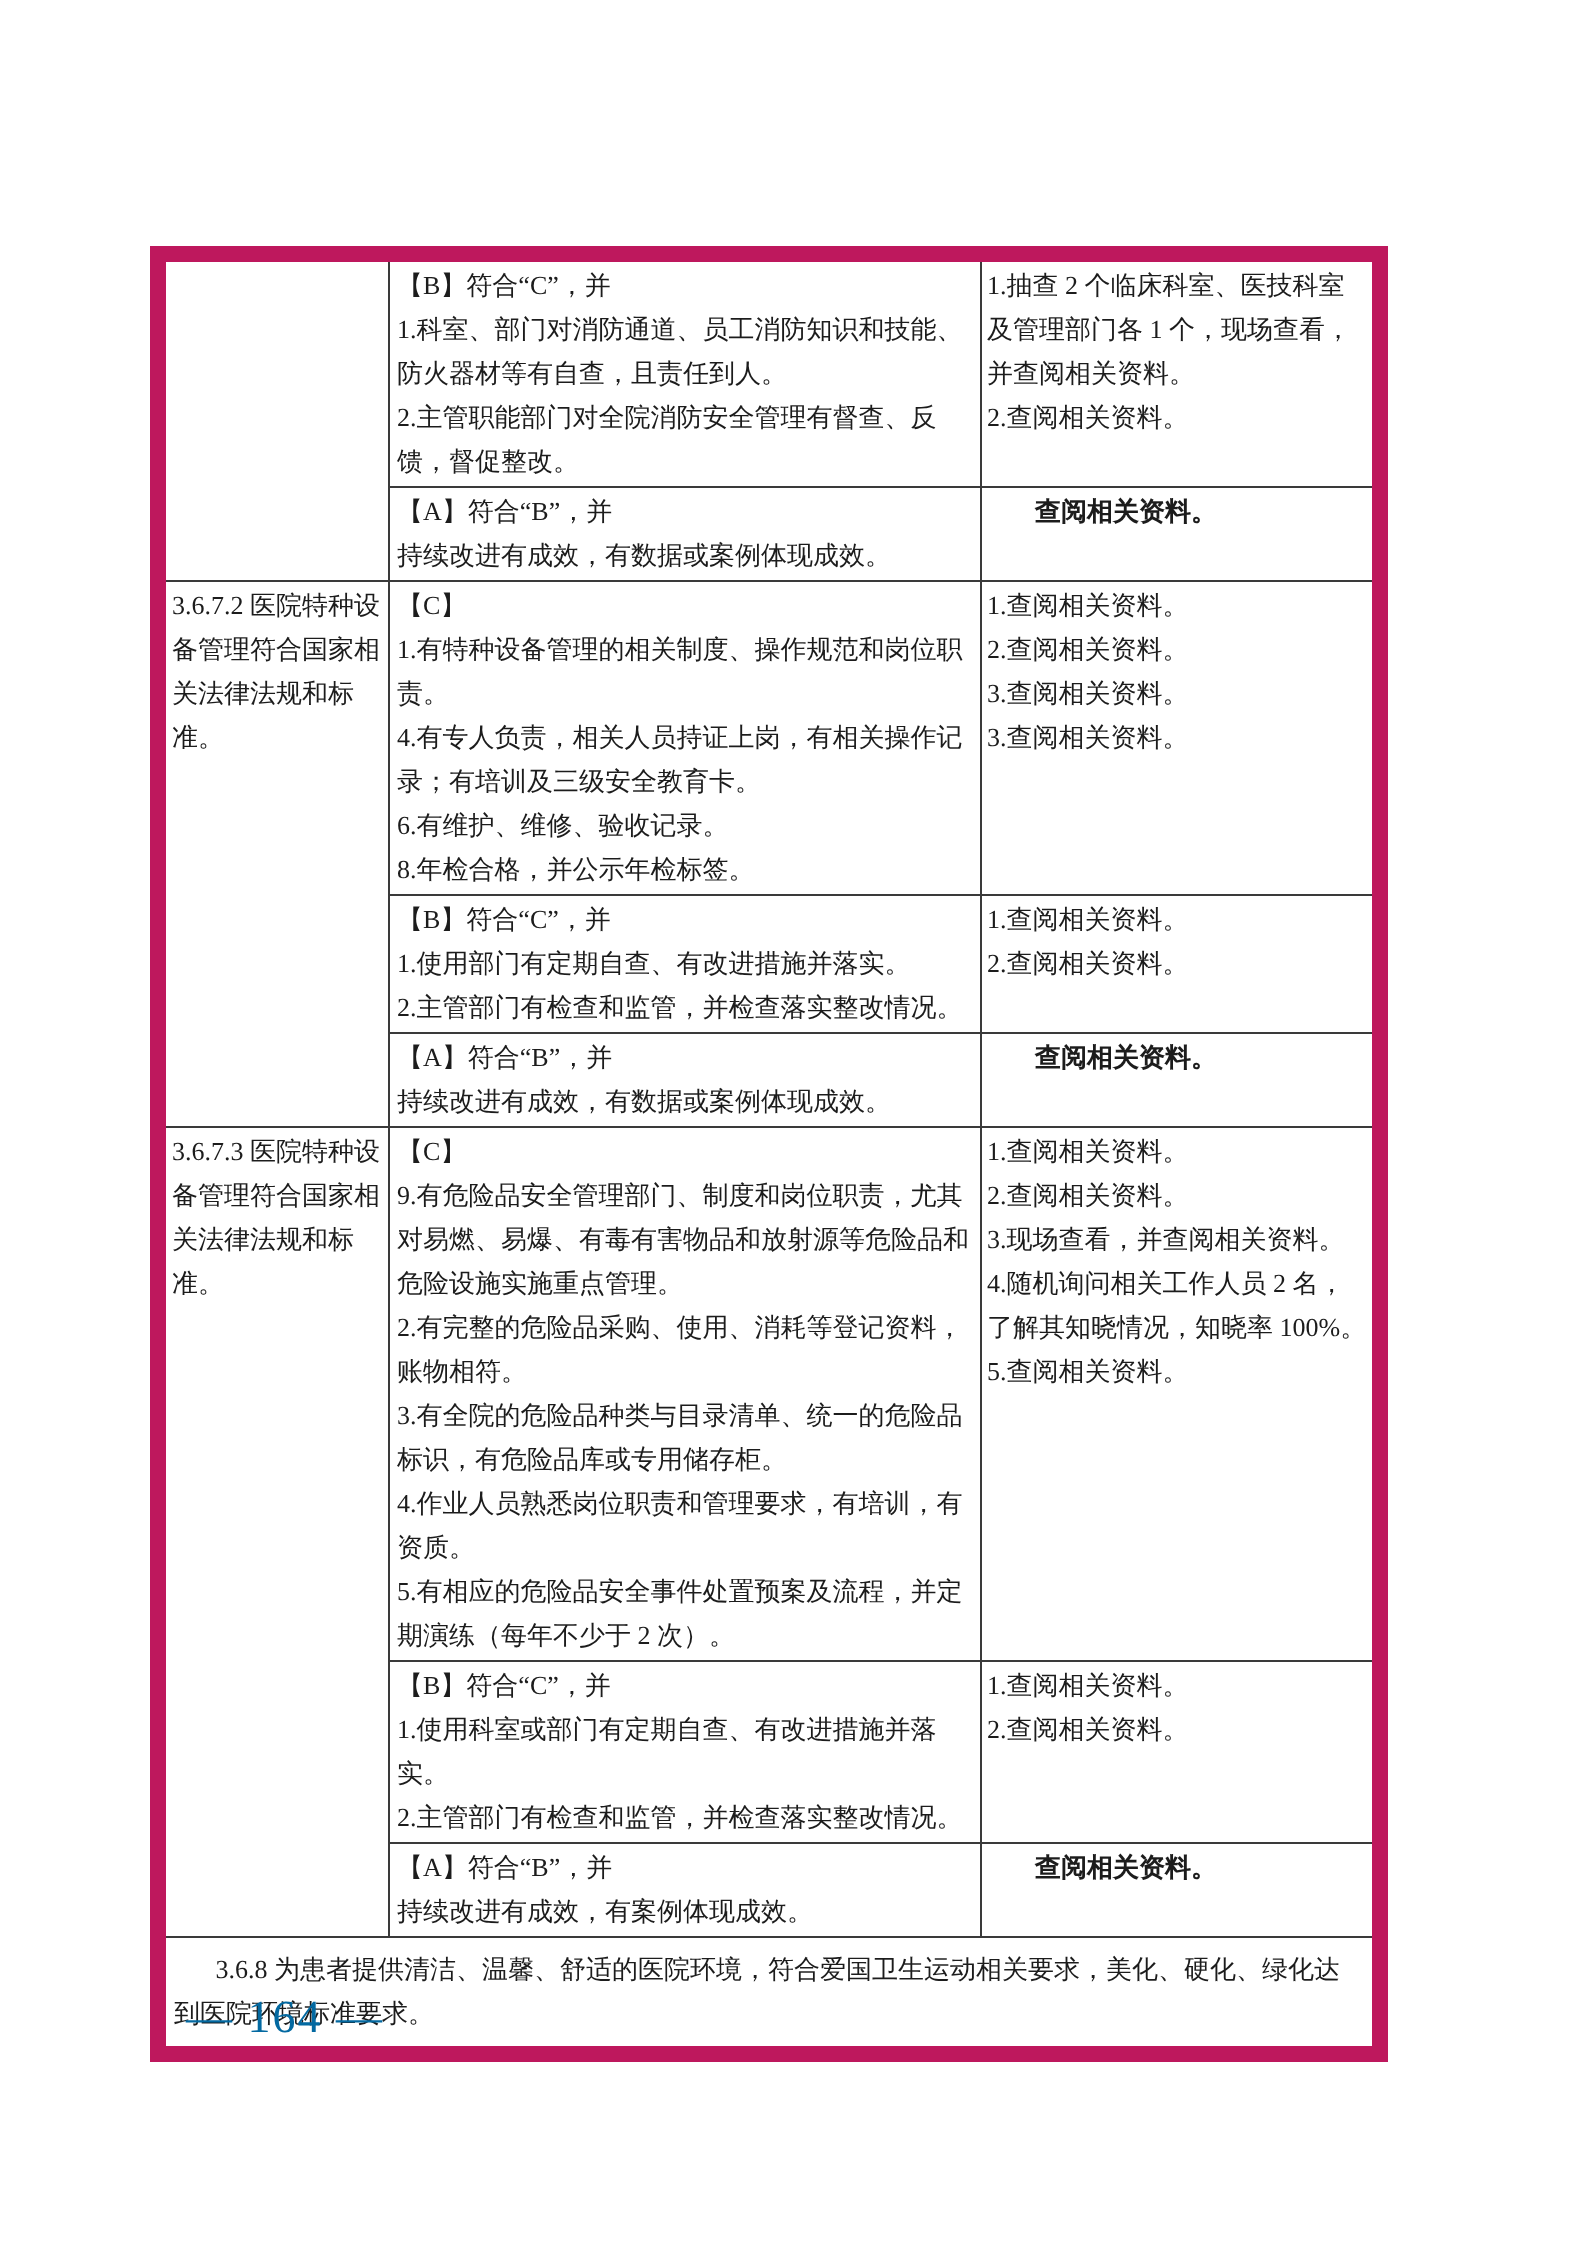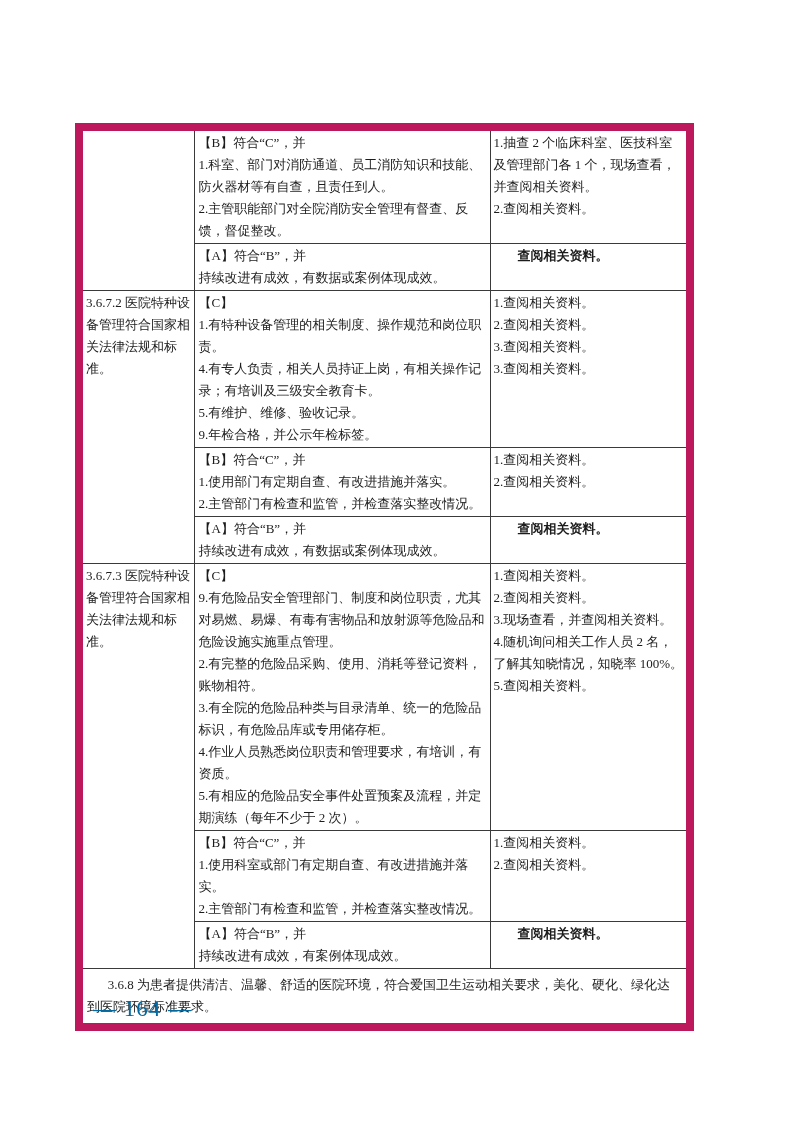--- a/index.html
+++ b/index.html
@@ -81,22 +81,22 @@
     </tr>
 
     <tr style="height:152px">
       <td class="c1" rowspan="3">
         <p>3.6.7.2 医院特种设备管理符合国家相关法律法规和标准。</p>
       </td>
       <td class="c2">
         <p>【C】</p>
         <p>1.有特种设备管理的相关制度、操作规范和岗位职责。</p>
         <p>4.有专人负责，相关人员持证上岗，有相关操作记录；有培训及三级安全教育卡。</p>
-        <p>5.有维护、维修、验收记录。</p>
-        <p>9.年检合格，并公示年检标签。</p>
+        <p>6.有维护、维修、验收记录。</p>
+        <p>8.年检合格，并公示年检标签。</p>
       </td>
       <td class="c3">
         <p>1.查阅相关资料。</p>
         <p>2.查阅相关资料。</p>
         <p>3.查阅相关资料。</p>
         <p>3.查阅相关资料。</p>
       </td>
     </tr>
     <tr style="height:68px">
       <td class="c2">

